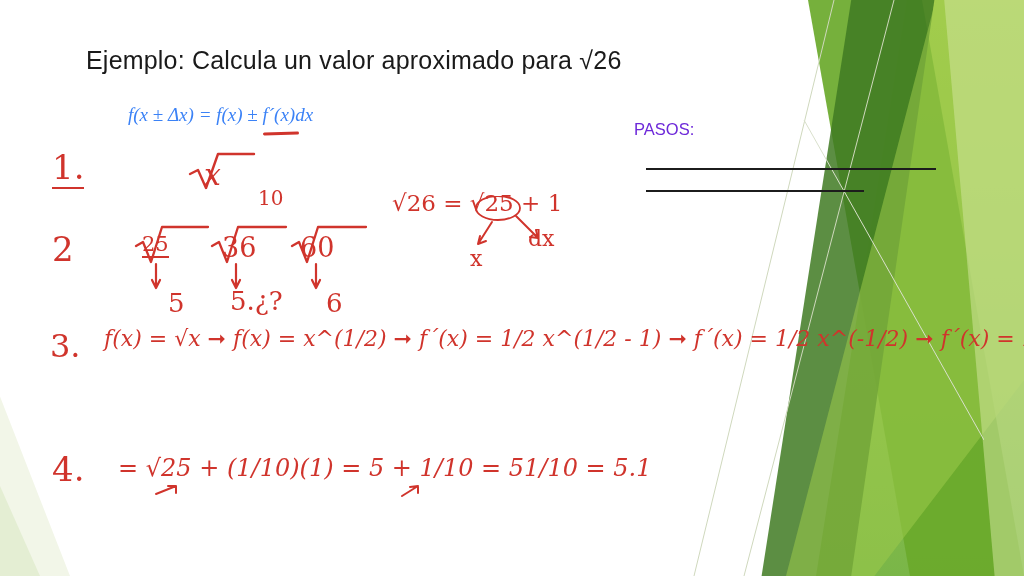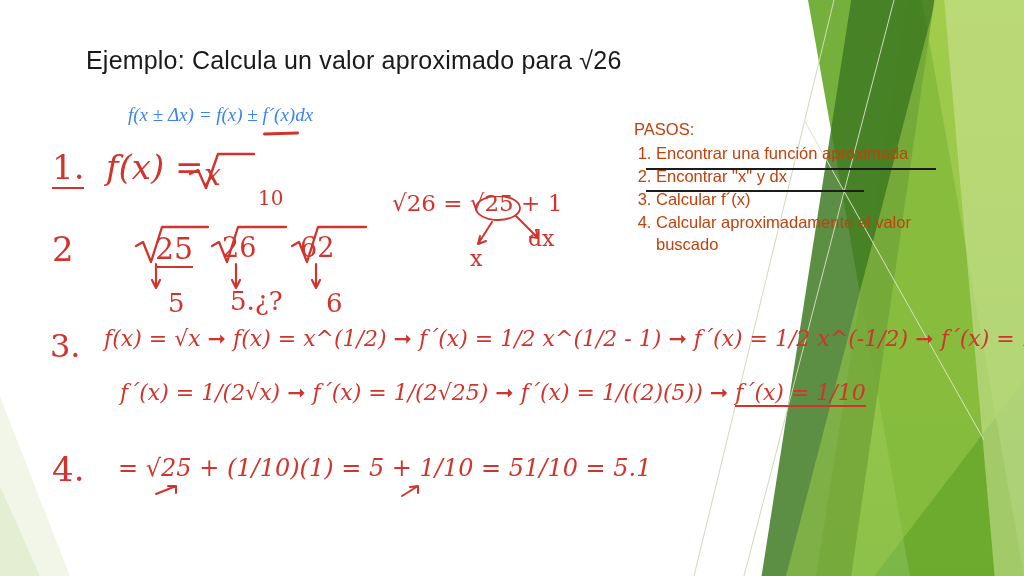--- a/index.html
+++ b/index.html
@@ -107,21 +107,21 @@
     border-radius: 2px;
     transform: rotate(-1.5deg);
   }
 
   
   .pasos {
     position: absolute;
     left: 634px;
     top: 118px;
     width: 340px;
-    color: #c2410c;
+    color: #6d28d9;
     font-size: 16.5px;
     line-height: 22px;
   }
   .pasos-title { margin-bottom: 2px; }
   .pasos ol {
     margin: 0;
     padding-left: 22px;
   }
   .pasos li { margin: 0 0 1px 0; }
   .strike-1, .strike-2, .strike-3 {
@@ -166,60 +166,51 @@
   <div class="deco deco-left"></div>
   <div class="deco deco-left2"></div>
 
   <div class="title">Ejemplo: Calcula un valor aproximado para √26</div>
 
   <div class="formula">f(x ± Δx) = f(x) ± f´(x)dx</div>
   <div class="formula-underline"></div>
 
   <div class="pasos">
     <div class="pasos-title">PASOS:</div>
-    <ol>
-      <li>Encontrar una función aproximada</li>
-      <li>Encontrar "x" y dx</li>
-      <li>Calcular f´(x)</li>
-      <li>Calcular aproximadamente el valor buscado</li>
-    </ol>
   </div>
   <div class="strike-1"></div>
   <div class="strike-2"></div>
 
   <div class="hand" style="left:52px; top:150px; font-size:34px;">
     <span class="ul-red">1.</span>
-  </div>
-  <div class="hand hand-i" style="left:106px; top:150px; font-size:34px;">
-    <span>f(x) =</span>
   </div>
   <svg class="deco" style="left:188px; top:148px;" width="70" height="44" viewBox="0 0 70 44" xmlns="http://www.w3.org/2000/svg">
     <path d="M2 26 L10 22 L18 40 L30 6 L66 6" fill="none" stroke="#d0342c" stroke-width="2.4" stroke-linecap="round" stroke-linejoin="round"></path>
   </svg>
   <div class="hand hand-i" style="left:204px; top:160px; font-size:30px;">
     <span>x</span>
   </div>
 
   <div class="hand" style="left:52px; top:232px; font-size:34px;">
     <span>2</span>
   </div>
 
   <svg class="deco" style="left:134px; top:222px;" width="240" height="48" viewBox="0 0 240 48" xmlns="http://www.w3.org/2000/svg">
     <path d="M2 24 L9 20 L17 40 L28 5 L74 5" fill="none" stroke="#d0342c" stroke-width="2.3" stroke-linecap="round" stroke-linejoin="round"></path>
     <path d="M78 24 L85 20 L93 40 L104 5 L152 5" fill="none" stroke="#d0342c" stroke-width="2.3" stroke-linecap="round" stroke-linejoin="round"></path>
     <path d="M158 24 L165 20 L173 40 L184 5 L232 5" fill="none" stroke="#d0342c" stroke-width="2.3" stroke-linecap="round" stroke-linejoin="round"></path>
   </svg>
-  <div class="hand" style="left:155px; top:234px; font-size:30px;text-align:right;">
+  <div class="hand" style="left:142px; top:234px; font-size:21px;text-align:right;">
     <span class="ul-red">25</span>
   </div>
   <div class="hand" style="left:222px; top:234px; font-size:27px;">
-    <span>26</span>
+    <span>36</span>
   </div>
   <div class="hand" style="left:300px; top:234px; font-size:27px;">
-    <span>62</span>
+    <span>60</span>
   </div>
 
   <svg class="deco" style="left:134px; top:262px;" width="250" height="46" viewBox="0 0 250 46" xmlns="http://www.w3.org/2000/svg">
     <path d="M22 2 L22 24 M18 18 L22 26 L26 18" fill="none" stroke="#d0342c" stroke-width="2.2" stroke-linecap="round" stroke-linejoin="round"></path>
     <path d="M102 2 L102 24 M98 18 L102 26 L106 18" fill="none" stroke="#d0342c" stroke-width="2.2" stroke-linecap="round" stroke-linejoin="round"></path>
     <path d="M182 2 L182 24 M178 18 L182 26 L186 18" fill="none" stroke="#d0342c" stroke-width="2.2" stroke-linecap="round" stroke-linejoin="round"></path>
 
     <path d="M60 -18 C 90 -46, 140 -42, 150 -12 M142 -18 L151 -9 L152 -21" fill="none" stroke="#d0342c" stroke-width="2.2" stroke-linecap="round" stroke-linejoin="round"></path>
   </svg>
   <div class="hand" style="left:258px; top:188px; font-size:20px;text-align:center;">
@@ -259,29 +250,20 @@
     <span class="arrow"> ➞ </span>
     <span>f(x) = x^(1/2)</span>
     <span class="arrow"> ➞ </span>
     <span>f´(x) = 1/2 x^(1/2 - 1)</span>
     <span class="arrow"> ➞ </span>
     <span>f´(x) = 1/2 x^(-1/2)</span>
     <span class="arrow"> ➞ </span>
     <span>f´(x) = 1/(2x^(1/2))</span>
   </div>
 
-  <div class="hand hand-i" style="left:120px; top:382px; font-size:22px;">
-    <span>f´(x) = 1/(2√x)</span>
-    <span class="arrow"> ➞ </span>
-    <span>f´(x) = 1/(2√25)</span>
-    <span class="arrow"> ➞ </span>
-    <span>f´(x) = 1/((2)(5))</span>
-    <span class="arrow"> ➞ </span>
-    <span class="ul-red">f´(x) = 1/10</span>
-  </div>
 
   <div class="hand" style="left:52px; top:452px; font-size:34px;">
     <span>4.</span>
   </div>
   <div class="hand hand-i" style="left:118px; top:456px; font-size:24px;">
     <span>= √25 + (1/10)(1) = 5 + 1/10 = 51/10 = 5.1</span>
   </div>
   <svg class="deco" style="left:150px; top:484px;" width="420" height="30" viewBox="0 0 420 30" xmlns="http://www.w3.org/2000/svg">
     <path d="M6 10 L26 2 M26 2 L18 2 M26 2 L26 9" fill="none" stroke="#d0342c" stroke-width="2" stroke-linecap="round"></path>
     <path d="M252 12 L268 2 M268 2 L260 3 M268 2 L268 9" fill="none" stroke="#d0342c" stroke-width="2" stroke-linecap="round"></path>

